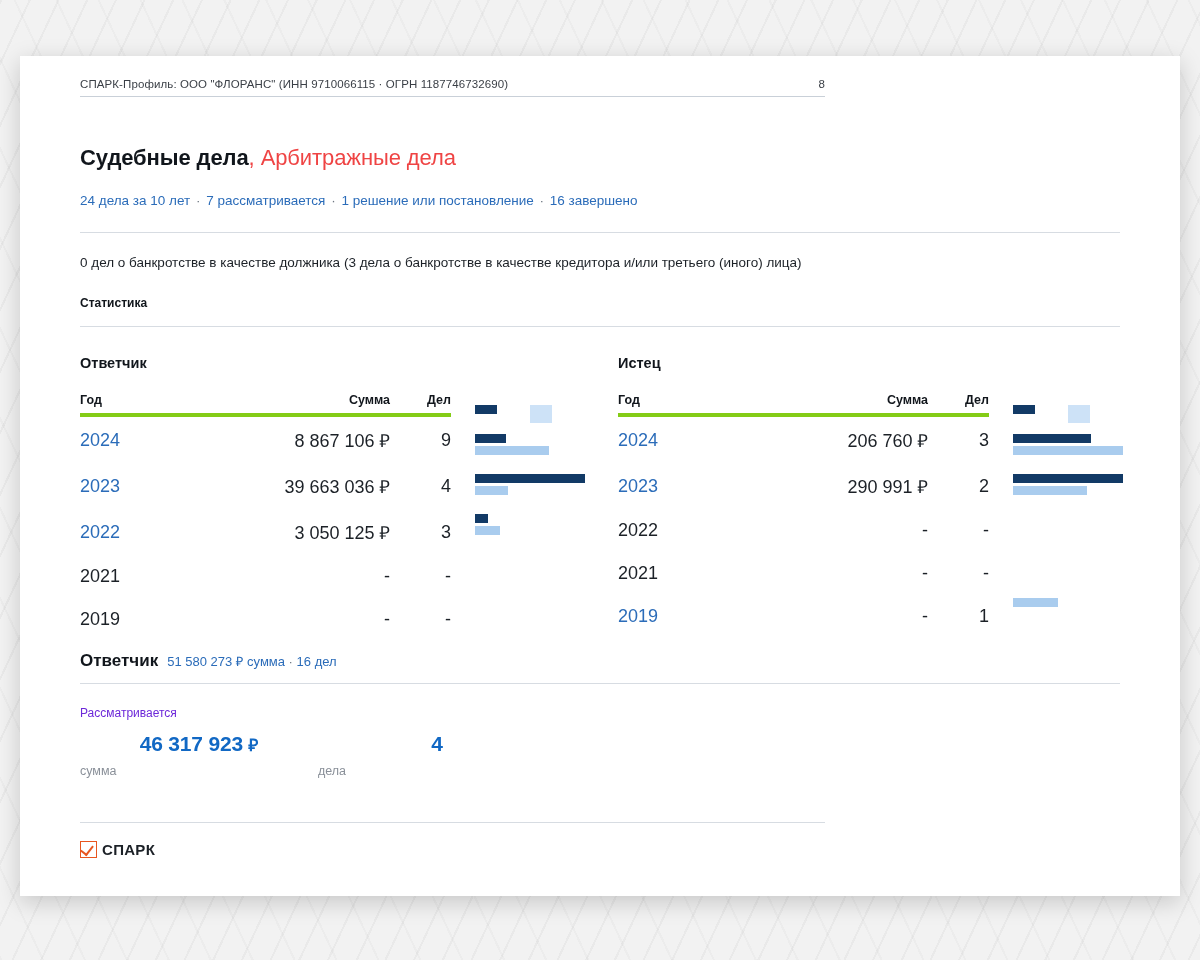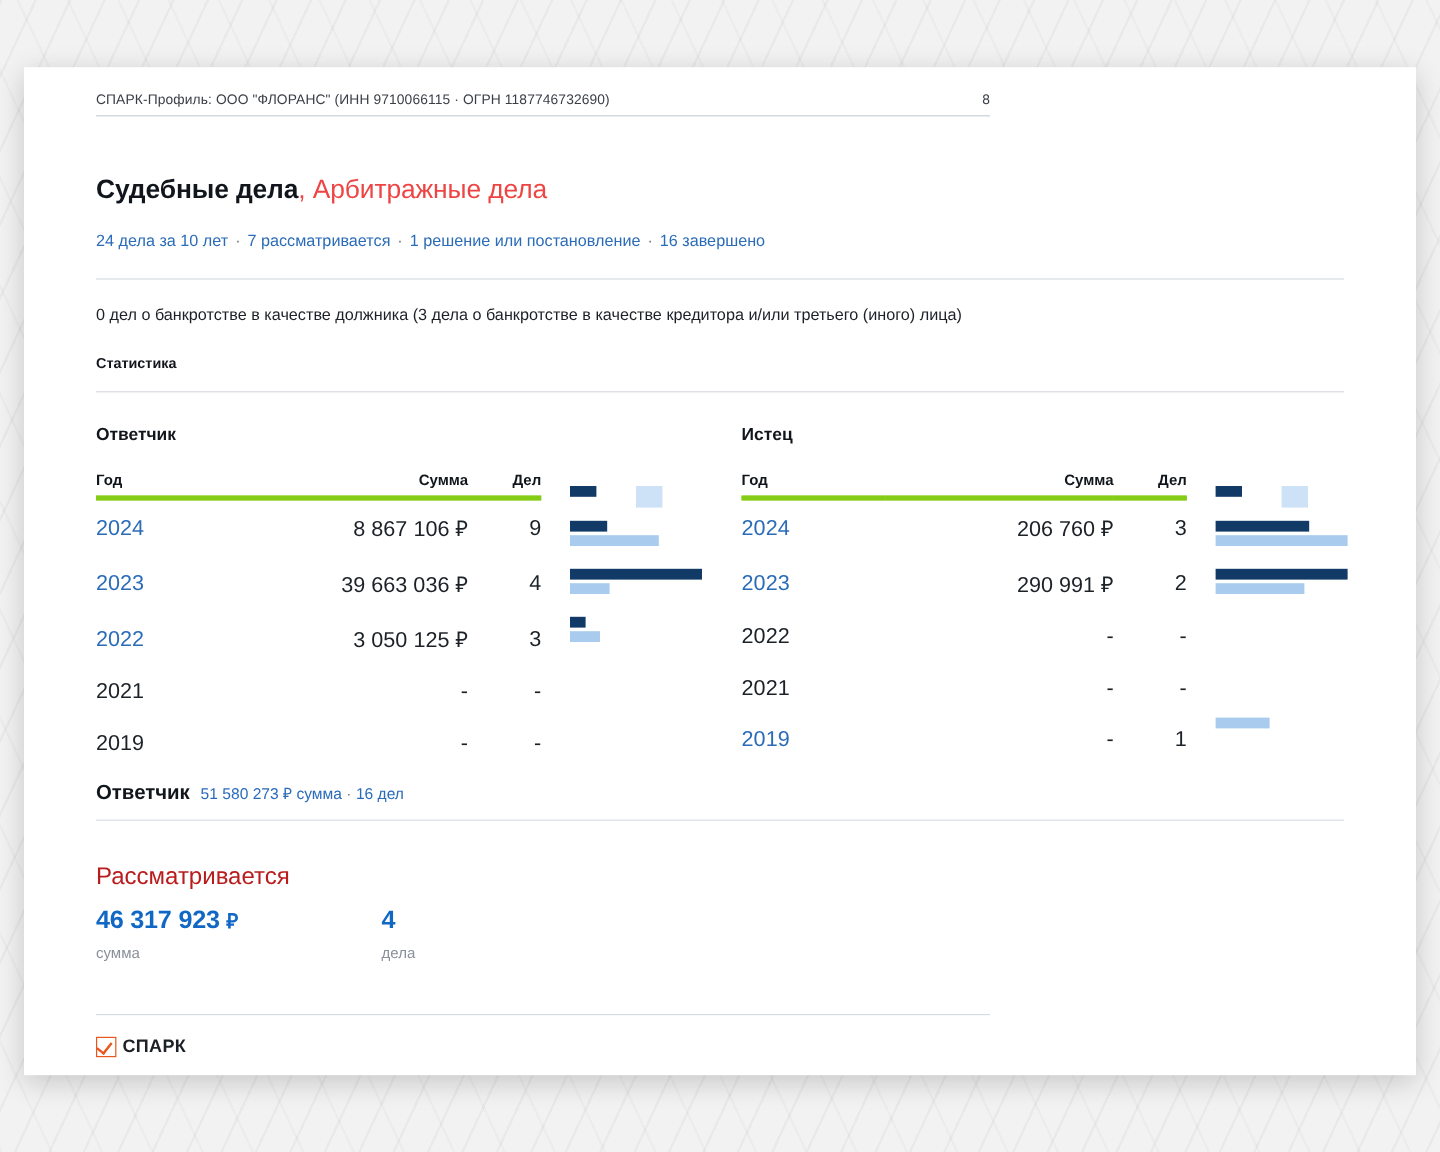--- a/index.html
+++ b/index.html
@@ -184,34 +184,35 @@
     color: #2b6cb9;
     margin-left: 9px;
   }
   .resp-head .meta .sep { color: #6d7680; }
   .rule3 {
     border-bottom: 1px solid #d7dce2;
     margin-top: 12px;
     width: 1040px;
   }
   .subhead {
-    margin-top: 36px;
-    font-size: 20px;
-    color: #b91c1c;
+    margin-top: 22px;
+    font-size: 12px;
+    color: #6d28d9;
   }
   .kpis {
     display: flex;
     margin-top: 12px;
   }
   .kpi { width: 238px; }
   .kpi .val {
     font-size: 21px;
     font-weight: 700;
     color: #1168c4;
     letter-spacing: -0.2px;
+    text-align: center;
   }
   .kpi .val .cur { font-weight: 700; font-size: 17px; }
   .kpi .lbl {
     margin-top: 8px;
     font-size: 12.5px;
     color: #8a9099;
   }
   .footer-rule {
     border-bottom: 1px solid #d7dce2;
     margin-top: 44px;

